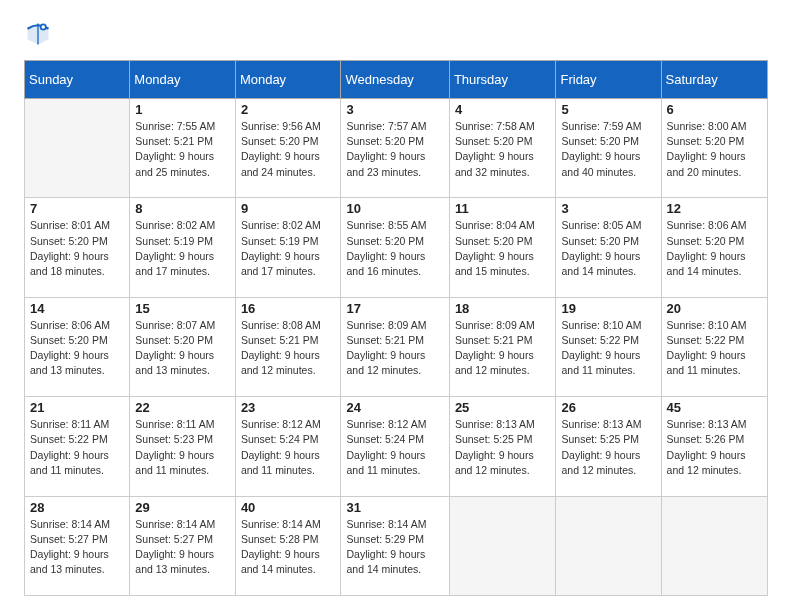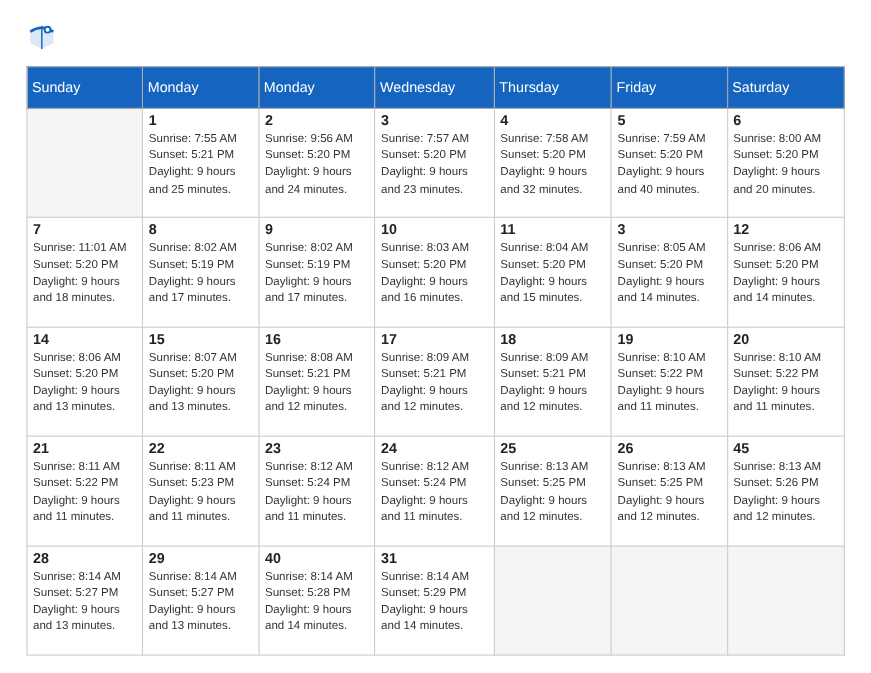--- a/index.html
+++ b/index.html
@@ -170,42 +170,42 @@
             <div class="day-num">6</div>
             <div class="cell-line">Sunrise: 8:00 AM</div>
             <div class="cell-line">Sunset: 5:20 PM</div>
             <div class="cell-line">Daylight: 9 hours</div>
             <div class="cell-line">and 20 minutes.</div>
           </td>
         </tr>
         <tr>
           <td>
             <div class="day-num">7</div>
-            <div class="cell-line">Sunrise: 11:01 AM</div>
+            <div class="cell-line">Sunrise: 8:01 AM</div>
             <div class="cell-line">Sunset: 5:20 PM</div>
             <div class="cell-line">Daylight: 9 hours</div>
             <div class="cell-line">and 18 minutes.</div>
           </td>
           <td>
             <div class="day-num">8</div>
             <div class="cell-line">Sunrise: 8:02 AM</div>
             <div class="cell-line">Sunset: 5:19 PM</div>
             <div class="cell-line">Daylight: 9 hours</div>
             <div class="cell-line">and 17 minutes.</div>
           </td>
           <td>
             <div class="day-num">9</div>
             <div class="cell-line">Sunrise: 8:02 AM</div>
             <div class="cell-line">Sunset: 5:19 PM</div>
             <div class="cell-line">Daylight: 9 hours</div>
             <div class="cell-line">and 17 minutes.</div>
           </td>
           <td>
             <div class="day-num">10</div>
-            <div class="cell-line">Sunrise: 8:03 AM</div>
+            <div class="cell-line">Sunrise: 8:55 AM</div>
             <div class="cell-line">Sunset: 5:20 PM</div>
             <div class="cell-line">Daylight: 9 hours</div>
             <div class="cell-line">and 16 minutes.</div>
           </td>
           <td>
             <div class="day-num">11</div>
             <div class="cell-line">Sunrise: 8:04 AM</div>
             <div class="cell-line">Sunset: 5:20 PM</div>
             <div class="cell-line">Daylight: 9 hours</div>
             <div class="cell-line">and 15 minutes.</div>

